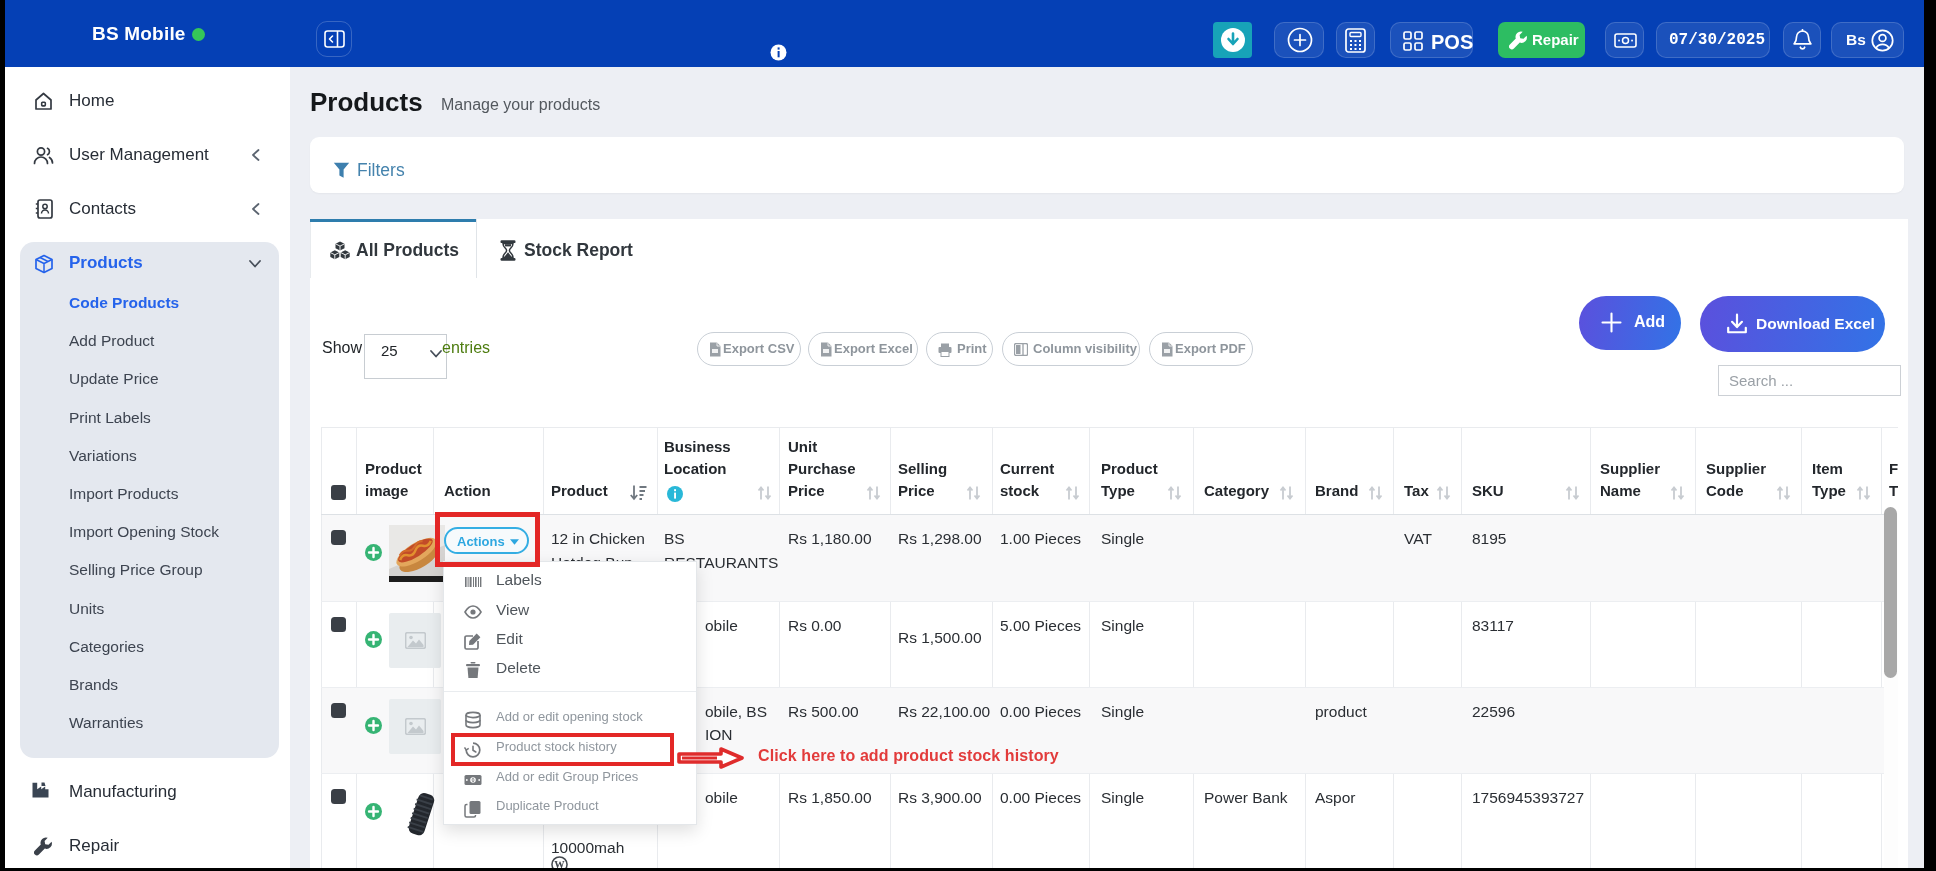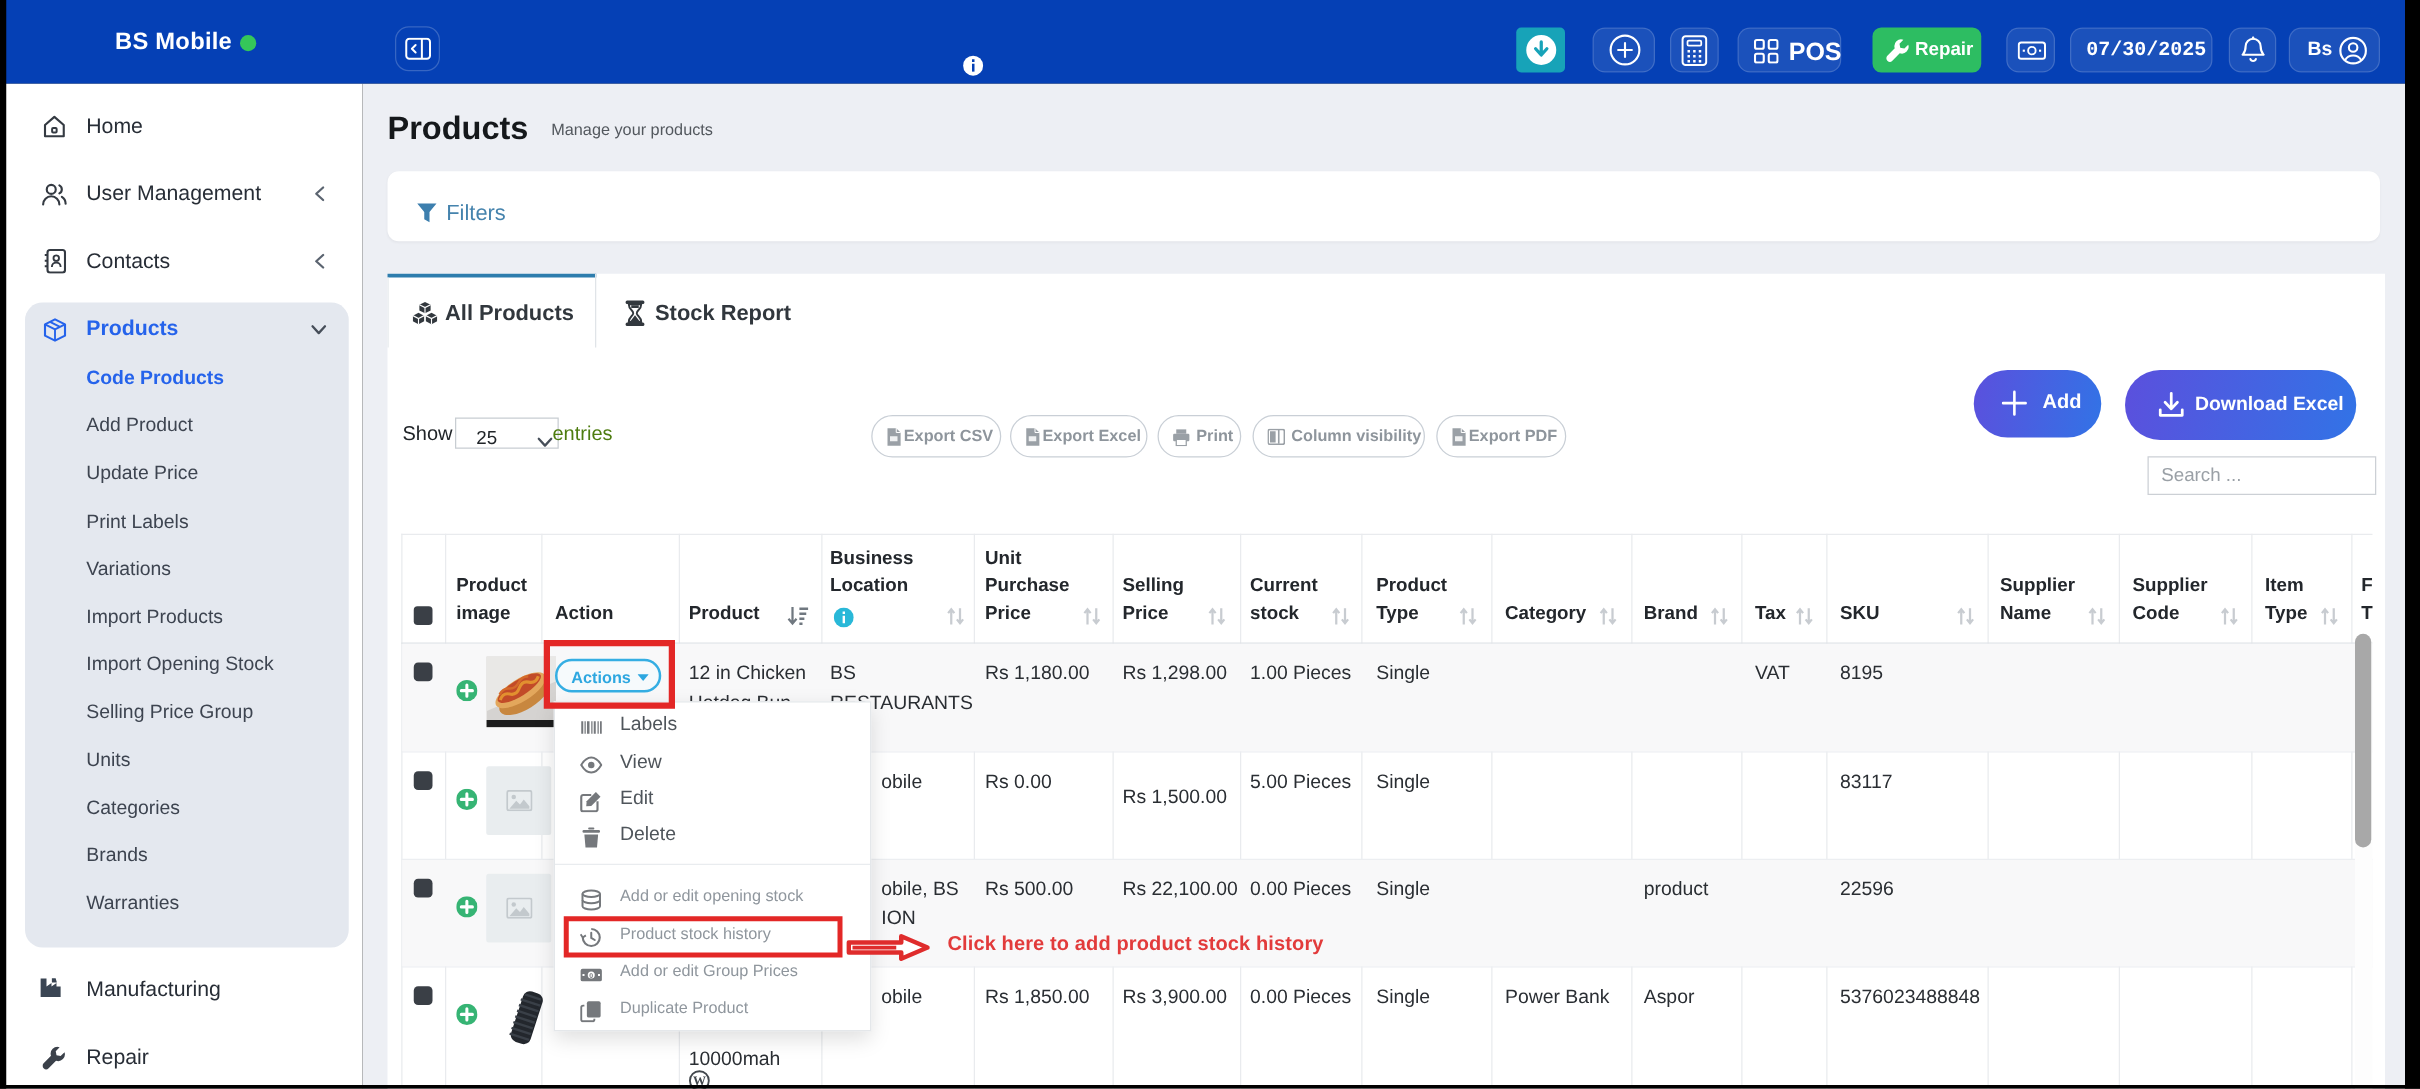--- a/index.html
+++ b/index.html
@@ -156,21 +156,21 @@
 <div class="subitem" style="left:69px;top:523.1999999999999px;">Import Opening Stock</div>
 <div class="subitem" style="left:69px;top:561.4px;">Selling Price Group</div>
 <div class="subitem" style="left:69px;top:599.6px;">Units</div>
 <div class="subitem" style="left:69px;top:637.8000000000001px;">Categories</div>
 <div class="subitem" style="left:69px;top:676.0000000000001px;">Brands</div>
 <div class="subitem" style="left:69px;top:714.2000000000002px;">Warranties</div>
 <div class="sideitem" style="left:69px;top:782px">Manufacturing</div>
 <div class="sideitem" style="left:69px;top:836px">Repair</div>
 <div class="abs" style="left:290px;top:67px;width:1634px;height:804px;background:#edeff4"></div>
 <div class="abs" style="left:310px;top:87px;font-size:26px;font-weight:bold;color:#15181b">Products</div>
-<div class="abs" style="left:441px;top:96px;font-size:13px;color:#53585e">Manage your products</div>
+<div class="abs" style="left:441px;top:96px;font-size:16px;color:#53585e">Manage your products</div>
 <div class="abs" style="left:310px;top:137px;width:1594px;height:56px;background:#fff;border-radius:9px;box-shadow:0 1px 2px rgba(0,0,0,0.04)">
 <svg class="abs" style="left:23px;top:25px" width="17" height="17" viewBox="0 0 17 17">
 <path d="M0.8 0.8 H16.2 L10.6 7.6 V15.8 L6.4 13.4 V7.6 Z" fill="#3d7fae"></path>
     </svg>
 <div class="abs" style="left:47px;top:23px;font-size:17.5px;color:#4583ad">Filters</div>
   </div>
 <div class="abs" style="left:310px;top:219px;width:1598px;height:652px;background:#fff"></div>
 <div class="abs" style="left:310px;top:219px;width:167px;height:3px;background:#2e7dad"></div>
 <div class="abs" style="left:476px;top:219px;width:1px;height:59px;background:#e0e4e8"></div>
 <div class="abs" style="left:310px;top:222px;width:1px;height:56px;background:#e8ebee"></div>
@@ -189,21 +189,21 @@
 <div class="abs" style="left:356px;top:240px;font-size:17.5px;font-weight:bold;color:#31373d">All Products</div>
 <svg class="abs" style="left:500px;top:240px" width="16" height="21" viewBox="0 0 16 21">
 <rect x="0.5" y="0.3" width="15" height="2.8" rx="1.2" fill="#32383e"></rect>
 <rect x="0.5" y="17.9" width="15" height="2.8" rx="1.2" fill="#32383e"></rect>
 <path d="M3 3.4 h10 c0 4.3-3.6 4.6-3.6 7.1 s3.6 2.8 3.6 7.1 H3 c0-4.3 3.6-4.6 3.6-7.1 S3 7.7 3 3.4z" fill="none" stroke="#32383e" stroke-width="1.5"></path>
 <path d="M8 12.2 l3.8 4.9 H4.2 Z" fill="#32383e"></path>
 <rect x="5" y="4.2" width="6" height="2.2" fill="#32383e"></rect>
   </svg>
 <div class="abs" style="left:524px;top:240px;font-size:17.5px;font-weight:bold;color:#31373d">Stock Report</div>
 <div class="abs" style="left:322px;top:339px;font-size:16px;color:#212529">Show</div>
-<div class="abs" style="left:364px;top:334px;width:83px;height:25px;border:1px solid #c8cdd2;background:#fff">
+<div class="abs" style="left:364px;top:334px;width:83px;height:45px;border:1px solid #c8cdd2;background:#fff">
 <div class="abs" style="left:16px;top:7px;font-size:15px;color:#212529">25</div>
     <svg class="abs" style="left:64px;top:13px" width="14" height="11" viewBox="0 0 14 11">
       <path d="M2 3 L7 8.5 L12 3" fill="none" stroke="#464e59" stroke-width="1.8" stroke-linecap="round" stroke-linejoin="round"></path>
     </svg>
   </div>
 <div class="abs" style="left:442px;top:339px;font-size:16px;color:#4d7c0f">entries</div>
 <div class="pill" style="left:697px;width:104px">
     <svg class="abs" style="left:11px;top:9px" width="12" height="15" viewBox="0 0 12 15">
 <path d="M1 0.5 H8 L11.5 4 V14.5 H1 Z" fill="#9aa0a6"></path>
 <path d="M8 0.5 V4 H11.5" fill="none" stroke="#fff" stroke-width="0.8"></path>
@@ -455,21 +455,21 @@
 <div class="cell" style="left:551px;top:783px">Aspor A383</div>
 <div class="cell" style="left:551px;top:806px">Power Bank</div>
 <div class="cell" style="left:551px;top:836px">10000mah</div>
 <div class="cell" style="left:705px;top:786px">obile</div>
 <div class="cell" style="left:788px;top:786px">Rs 1,850.00</div>
 <div class="cell" style="left:898px;top:786px">Rs 3,900.00</div>
 <div class="cell" style="left:1000px;top:786px">0.00 Pieces</div>
 <div class="cell" style="left:1101px;top:786px">Single</div>
 <div class="cell" style="left:1204px;top:786px">Power Bank</div>
 <div class="cell" style="left:1315px;top:786px">Aspor</div>
-<div class="cell" style="left:1472px;top:786px">5376023488848</div>
+<div class="cell" style="left:1472px;top:786px">1756945393727</div>
 <svg class="abs" style="left:551px;top:856px" width="17" height="17" viewBox="0 0 18 18">
 <circle cx="9" cy="9" r="8" fill="none" stroke="#42474d" stroke-width="1.6"></circle>
 <text x="9" y="12.8" font-size="11" font-weight="bold" fill="#42474d" text-anchor="middle" font-family="Liberation Serif">W</text>
   </svg>
 <div class="abs" style="left:1884px;top:514px;width:14px;height:357px;background:#fdfdfd"></div>
 <div class="abs" style="left:1884px;top:507px;width:13px;height:171px;background:#a8a8a8;border-radius:7px"></div>
 <div class="abs" style="left:443px;top:561px;width:254px;height:264px;background:#fff;border:1px solid #e4e7ea;box-shadow:0 6px 16px rgba(0,0,0,0.13);z-index:5"></div>
 <div class="abs" style="top:573px;left:0;z-index:6;width:0;height:0"></div>
 <div style="position:absolute;z-index:6;left:464px;top:573px;width:18px;height:18px"><svg width="18" height="18" viewBox="0 0 18 18">
       <g fill="#75787c">

